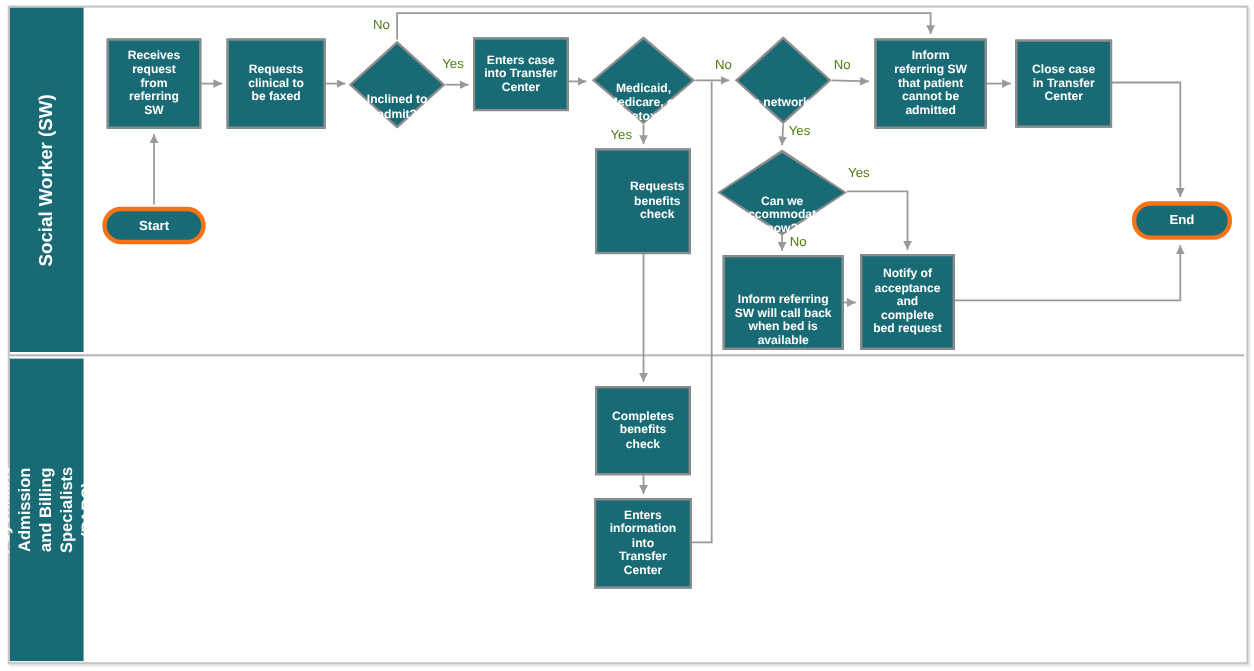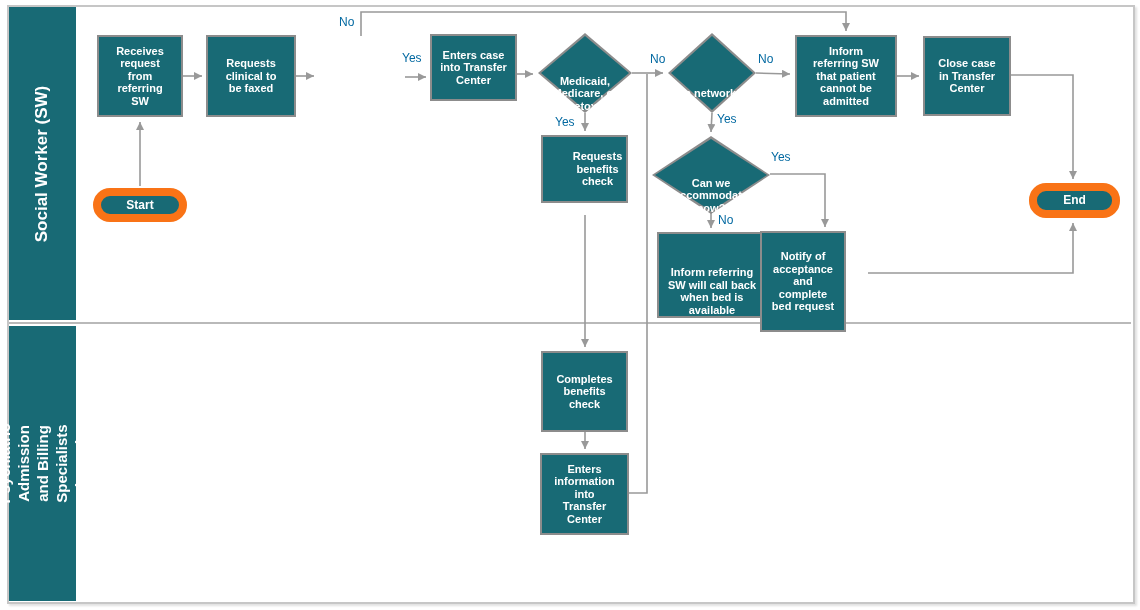--- a/index.html
+++ b/index.html
@@ -15,32 +15,32 @@
   .lane-title{transform:rotate(-90deg); color:#ffffff; font-weight:bold; text-align:center;}
   .lane-title-1{font-size:17px; white-space:nowrap;}
   .lane-title-2{font-size:15px; line-height:19px; width:262px;}
   .lane-divider{position:absolute; left:9px; top:322px; width:1122px; height:0; border-top:2px solid #b9b9b9;}
 
   svg.connectors{position:absolute; left:0; top:0; width:1140px; height:610px; z-index:1;}
   svg.connectors polyline{fill:none; stroke:#999999; stroke-width:1.6;}
 
   .node{position:absolute; z-index:2; display:flex; align-items:center; justify-content:center; box-sizing:border-box;}
   .proc{background:#186a75; border:2px solid #8c8c8c;}
-  .pill{background:#186a75; border:8px solid #f97316; border-radius:17px;}
+  .pill{background:#186a75; border:4px solid #f97316; border-radius:17px;}
   .node-label{color:#ffffff; font-weight:bold; font-size:11px; line-height:12.5px; text-align:center; z-index:3;}
   .pill .node-label{font-size:12px;}
 
   .diamond{background:none; border:none;}
   .diamond .d-outer{position:absolute; inset:0; background:#8c8c8c;
       clip-path:polygon(50% 0,100% 50%,50% 100%,0 50%);}
   .diamond .d-inner{position:absolute; inset:3px; background:#186a75;
       clip-path:polygon(50% 0,100% 50%,50% 100%,0 50%);}
   .diamond .node-label{position:relative;margin-top:41px;}
 
-  .edge-label{position:absolute; z-index:3; font-size:12px; color:#0369a1;}
+  .edge-label{position:absolute; z-index:3; font-size:12px; color:#4d7c0f;}
 </style>
 </head>
 <body>
 
 <div class="canvas">
 
   <div class="frame"></div>
 
   <div class="lane-band band-1">
     <div class="lane-title lane-title-1">Social Worker (SW)</div>
@@ -82,52 +82,57 @@
   </div>
 
   <div class="node proc" style="left:97px; top:35px; width:86px; height:82px;">
     <span class="node-label" style="max-width:54px;">Receives request from referring SW</span>
   </div>
 
   <div class="node proc" style="left:206px; top:35px; width:90px; height:82px;">
     <span class="node-label" style="max-width:58px;">Requests clinical to be faxed</span>
   </div>
 
+  <div class="node diamond" style="left:317px; top:37px; width:88px; height:80px;">
+    <div class="d-outer"></div>
+    <div class="d-inner"></div>
+    <span class="node-label" style="max-width:60px;">Inclined to admit?</span>
+  </div>
 
   <div class="node proc" style="left:430px; top:34px; width:87px; height:67px;">
     <span class="node-label" style="max-width:68px;">Enters case into Transfer Center</span>
   </div>
 
   <div class="node diamond" style="left:538px; top:33px; width:94px; height:80px;">
     <div class="d-outer"></div>
     <div class="d-inner"></div>
     <span class="node-label" style="max-width:72px;">Medicaid, Medicare, or Detox?</span>
   </div>
 
-  <div class="node proc" style="left:541px; top:135px; width:87px; height:68px;padding-left:26px;">
+  <div class="node proc" style="left:541px; top:135px; width:87px; height:96px;padding-left:26px;">
     <span class="node-label" style="max-width:60px;">Requests benefits check</span>
   </div>
 
   <div class="node diamond" style="left:668px; top:33px; width:88px; height:80px;">
     <div class="d-outer"></div>
     <div class="d-inner"></div>
     <span class="node-label" style="white-space:nowrap;">In network?</span>
   </div>
 
   <div class="node diamond" style="left:652px; top:136px; width:118px; height:78px;">
     <div class="d-outer"></div>
     <div class="d-inner"></div>
     <span class="node-label" style="max-width:82px;">Can we accommodate now?</span>
   </div>
 
   <div class="node proc" style="left:657px; top:232px; width:110px; height:86px;align-items:flex-end;">
     <span class="node-label" style="max-width:96px;">Inform referring SW will call back when bed is available</span>
   </div>
 
-  <div class="node proc" style="left:760px; top:231px; width:86px; height:101px;">
+  <div class="node proc" style="left:782px; top:231px; width:86px; height:87px;">
     <span class="node-label" style="max-width:64px;">Notify of acceptance and complete bed request</span>
   </div>
 
   <div class="node proc" style="left:795px; top:35px; width:102px; height:82px;">
     <span class="node-label" style="max-width:80px;">Inform referring SW that patient cannot be admitted</span>
   </div>
 
   <div class="node proc" style="left:923px; top:36px; width:88px; height:80px;">
     <span class="node-label" style="max-width:62px;">Close case in Transfer Center</span>
   </div>

